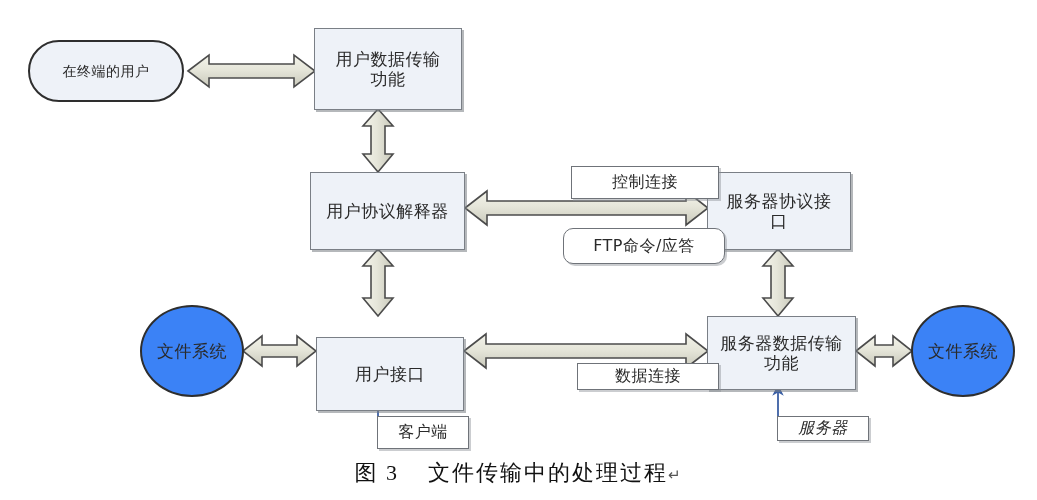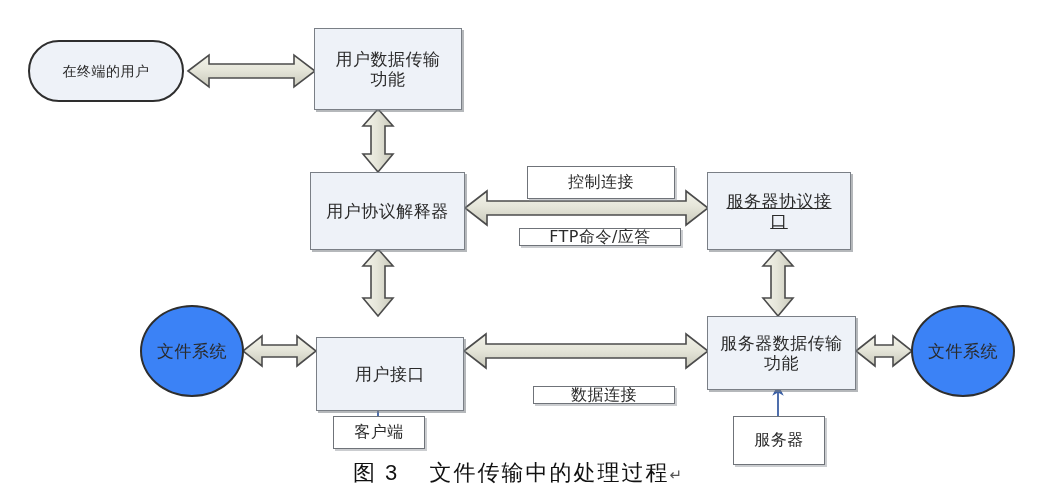--- a/index.html
+++ b/index.html
@@ -24,41 +24,42 @@
     background:#eef2f8;
     border:1.5px solid #7a7f86;
     box-shadow:2px 2px 0 rgba(120,125,132,.55);
     font-size:17px;
   }
   .plainrect{
     background:#ffffff;
     border:1.5px solid #6f7379;
     box-shadow:2px 2px 0 rgba(140,144,150,.45);
     font-size:16px;
+    margin-left:44px;
   }
   .ellipse{
     background:#3b82f6;
     border:2px solid #2e2e2e;
     border-radius:50%;
     font-size:17px;
   }
   .pill{
     background:#eef2f8;
     border:2px solid #2e2e2e;
     border-radius:46px;
     font-size:14px;
   }
   .caption{
     position:absolute;
     left:0;right:0;top:458px;
     text-align:center;
     font-size:22px;
     letter-spacing:2px;
     color:#111;
-    font-family:Liberation Sans, sans-serif;
+    font-family:Liberation Serif, serif;
   }
   .caption .pilcrow{font-size:15px;color:#555;}
 </style>
 </head>
 <body>
 
 <div id="stage">
 
   <svg id="diagram" viewBox="0 0 1037 500" xmlns="http://www.w3.org/2000/svg">
     <defs>
@@ -107,21 +108,21 @@
   </div>
 
   <div class="node rect" style="left:310px;top:172px;width:155px;height:78px;padding:0 12px;">
     <span>用户协议解释器</span>
   </div>
 
   <div class="node rect" style="left:314px;top:28px;width:148px;height:82px;padding:0 12px;">
     <span>用户数据传输功能</span>
   </div>
 
-  <div class="node rect" style="left:707px;top:172px;width:144px;height:78px;padding:0 12px;text-decoration:underline;">
+  <div class="node rect" style="left:707px;top:172px;width:144px;height:78px;padding:0 12px;">
     <span>服务器协议接口</span>
   </div>
 
   <div class="node rect" style="left:316px;top:316px;width:148px;height:74px;padding:0 10px;margin-top:21px;">
     <span>用户接口</span>
   </div>
 
   <div class="node rect" style="left:707px;top:316px;width:149px;height:74px;padding:4px 10px;align-items:center;">
     <span>服务器数据传输功能</span>
   </div>
@@ -131,33 +132,33 @@
   </div>
 
   <div class="node ellipse" style="left:911px;top:305px;width:104px;height:92px;">
     <span>文件系统</span>
   </div>
 
   <div class="node plainrect" style="left:527px;top:166px;width:148px;height:33px;">
     <span>控制连接</span>
   </div>
 
-  <div class="node plainrect" style="left:519px;top:228px;width:162px;height:18px;">
+  <div class="node plainrect" style="left:519px;top:228px;width:162px;height:36px;border-radius:10px;">
     <span>FTP命令/应答</span>
   </div>
 
-  <div class="node plainrect" style="left:533px;top:386px;width:142px;height:18px;">
+  <div class="node plainrect" style="left:533px;top:363px;width:142px;height:27px;">
     <span>数据连接</span>
   </div>
 
   <div class="node plainrect" style="left:333px;top:416px;width:92px;height:33px;justify-content:center;">
     <span>客户端</span>
   </div>
 
-  <div class="node plainrect" style="left:733px;top:416px;width:92px;height:49px;">
+  <div class="node plainrect" style="left:733px;top:416px;width:92px;height:25px;font-style:italic;">
     <span>服务器</span>
   </div>
 
   <div class="caption">
     <span>图 3</span>
     <span style="display:inline-block;width:14px;"></span>
     <span>文件传输中的处理过程</span><span class="pilcrow">↵</span>
   </div>
 
 </div>

